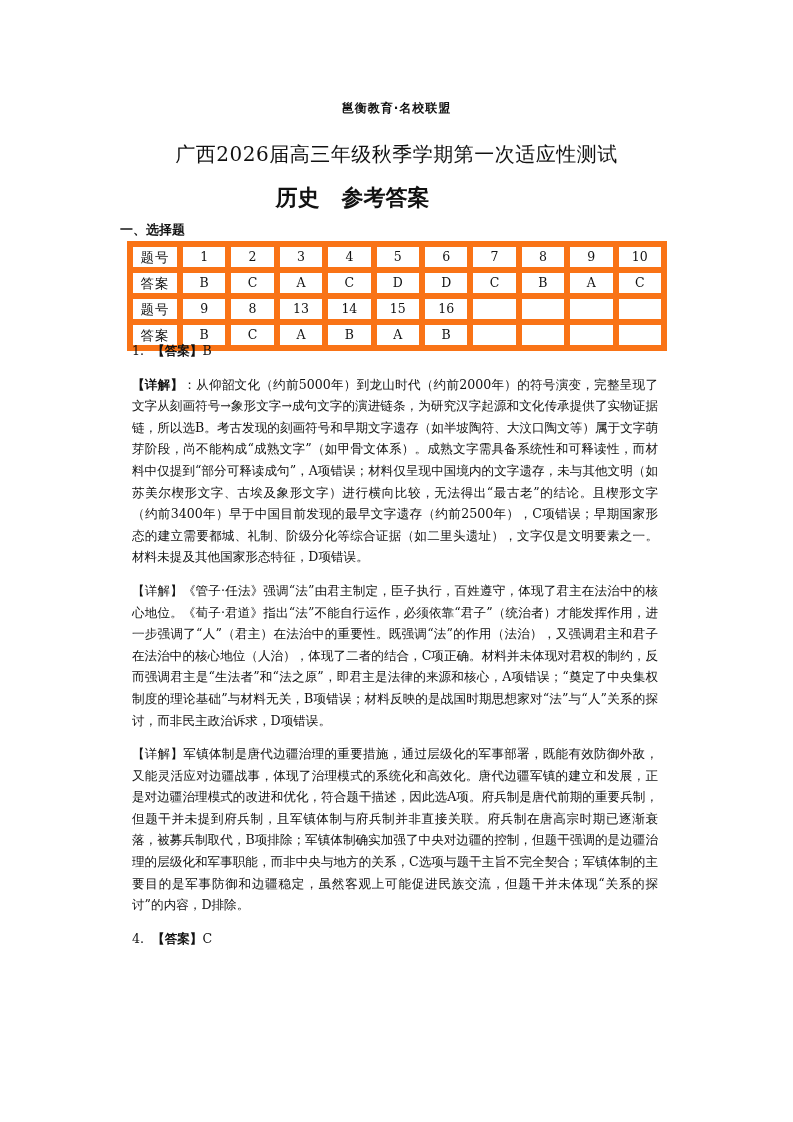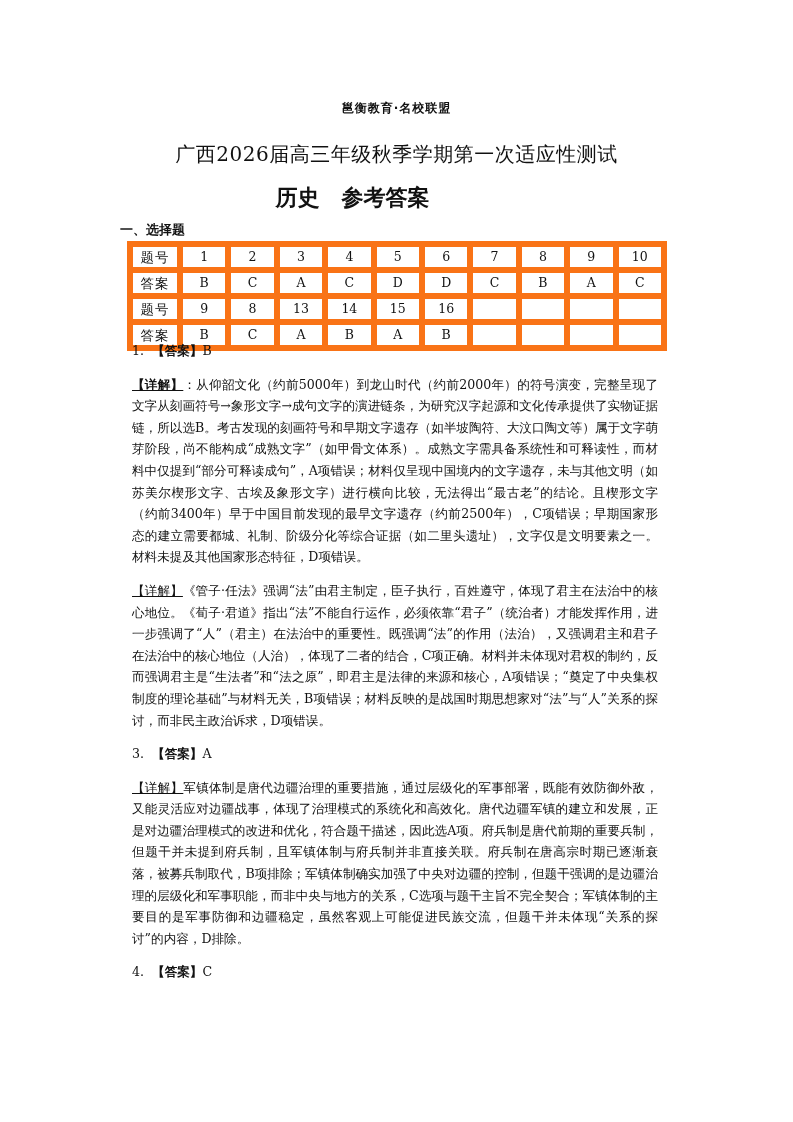--- a/index.html
+++ b/index.html
@@ -17,21 +17,21 @@
   table.answers { position: absolute; top: 241px; left: 127px; width: 540px;
     border-collapse: collapse; font-family: "DejaVu Serif", serif; font-size: 12.5px; table-layout: fixed; }
   table.answers td { border: 6px solid #f97316; height: 20px; padding: 0; text-align: center; line-height: 20px; }
   table.answers { border: 1.6px solid #222; }
   table.answers td.hdr { width: 44px; font-size: 13.5px; letter-spacing: 1px; }
   .body { position: absolute; top: 328px; left: 120px; width: 550px;
     font-family: "DejaVu Serif", serif; font-size: 12.6px; line-height: 21.6px; }
   .body p { margin: 12px; text-align: justify; }
   .qhead { font-family: "DejaVu Serif", serif; }
   .qhead .lbl { font-family: "DejaVu Sans", sans-serif; font-weight: bold; }
-  .detail .lbl { font-family: "DejaVu Sans", sans-serif; text-decoration: underline; }
+  .detail .lbl { font-family: "DejaVu Sans", sans-serif; }
   .detail.bold .lbl { font-weight: bold; }
 </style>
 </head>
 <body>
 
 <div class="page">
 
   <div class="org">邕衡教育·名校联盟</div>
   <div class="exam">广西2026届高三年级秋季学期第一次适应性测试</div>
   <div class="subject"><span>历史</span><span class="gap"></span><span>参考答案</span></div>
@@ -92,18 +92,17 @@
           <td></td>
           <td></td>
         </tr>
       </tbody>
   </table>
 
   <div class="body" id="explanations">
       <p class="qhead"><span>1.</span>&nbsp;&nbsp;<span class="lbl">【答案】</span><span>B</span></p>
       <p class="detail bold"><span class="lbl">【详解】</span><span>：从仰韶文化（约前5000年）到龙山时代（约前2000年）的符号演变，完整呈现了文字从刻画符号→象形文字→成句文字的演进链条，为研究汉字起源和文化传承提供了实物证据链，所以选B。考古发现的刻画符号和早期文字遗存（如半坡陶符、大汶口陶文等）属于文字萌芽阶段，尚不能构成“成熟文字”（如甲骨文体系）。成熟文字需具备系统性和可释读性，而材料中仅提到“部分可释读成句”，A项错误；材料仅呈现中国境内的文字遗存，未与其他文明（如苏美尔楔形文字、古埃及象形文字）进行横向比较，无法得出“最古老”的结论。且楔形文字（约前3400年）早于中国目前发现的最早文字遗存（约前2500年），C项错误；早期国家形态的建立需要都城、礼制、阶级分化等综合证据（如二里头遗址），文字仅是文明要素之一。材料未提及其他国家形态特征，D项错误。</span></p>
       <p class="detail"><span class="lbl">【详解】</span><span>《管子·任法》强调“法”由君主制定，臣子执行，百姓遵守，体现了君主在法治中的核心地位。《荀子·君道》指出“法”不能自行运作，必须依靠“君子”（统治者）才能发挥作用，进一步强调了“人”（君主）在法治中的重要性。既强调“法”的作用（法治），又强调君主和君子在法治中的核心地位（人治），体现了二者的结合，C项正确。材料并未体现对君权的制约，反而强调君主是“生法者”和“法之原”，即君主是法律的来源和核心，A项错误；“奠定了中央集权制度的理论基础”与材料无关，B项错误；材料反映的是战国时期思想家对“法”与“人”关系的探讨，而非民主政治诉求，D项错误。</span></p>
-      <p class="qhead"><span>3.</span>&nbsp;&nbsp;<span class="lbl">【答案】</span><span>A</span></p>
       <p class="detail"><span class="lbl">【详解】</span><span>军镇体制是唐代边疆治理的重要措施，通过层级化的军事部署，既能有效防御外敌，又能灵活应对边疆战事，体现了治理模式的系统化和高效化。唐代边疆军镇的建立和发展，正是对边疆治理模式的改进和优化，符合题干描述，因此选A项。府兵制是唐代前期的重要兵制，但题干并未提到府兵制，且军镇体制与府兵制并非直接关联。府兵制在唐高宗时期已逐渐衰落，被募兵制取代，B项排除；军镇体制确实加强了中央对边疆的控制，但题干强调的是边疆治理的层级化和军事职能，而非中央与地方的关系，C选项与题干主旨不完全契合；军镇体制的主要目的是军事防御和边疆稳定，虽然客观上可能促进民族交流，但题干并未体现“关系的探讨”的内容，D排除。</span></p>
       <p class="qhead"><span>4.</span>&nbsp;&nbsp;<span class="lbl">【答案】</span><span>C</span></p>
     </div>
 
 </div>
 
 </body></html>

